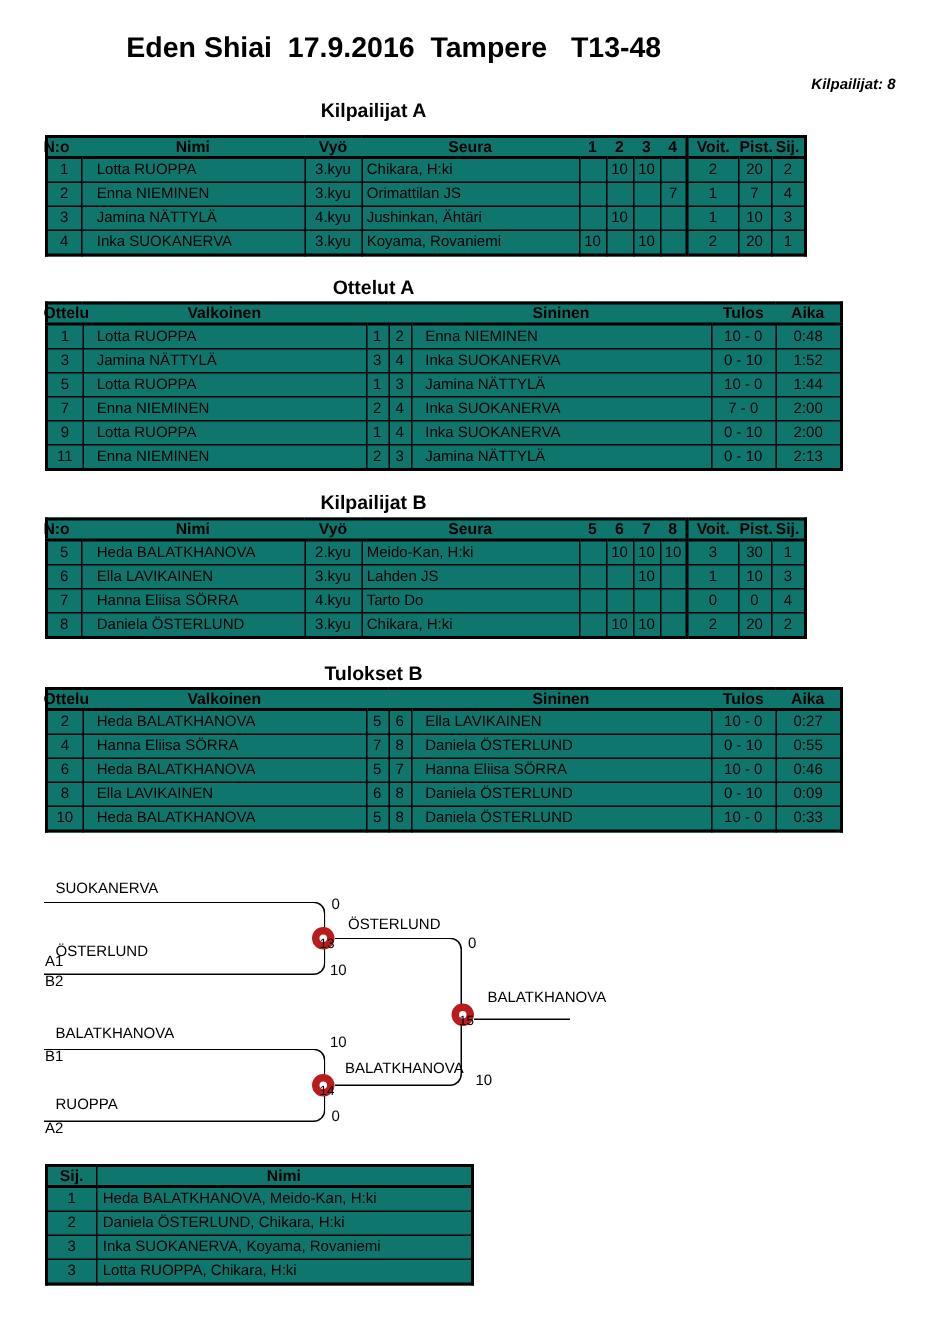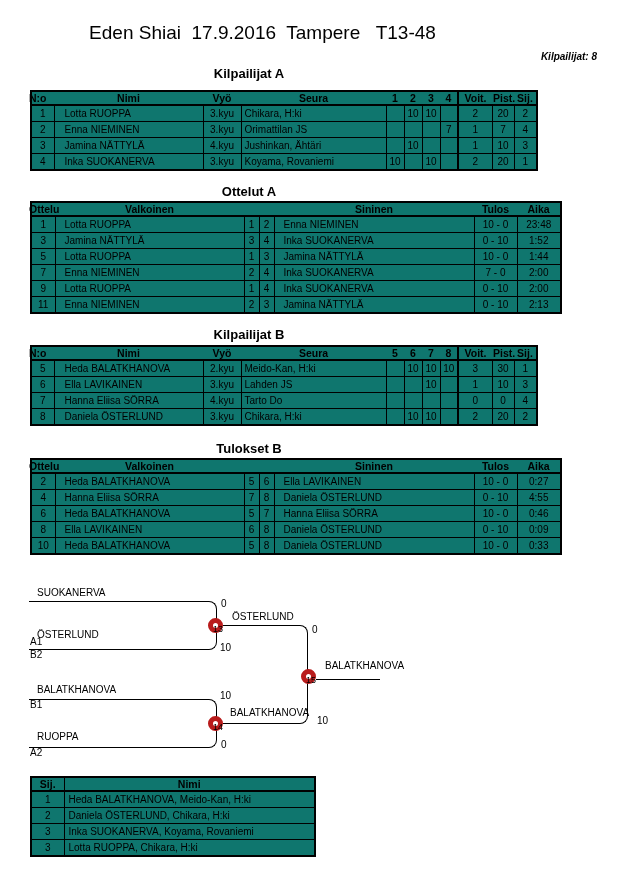--- a/index.html
+++ b/index.html
@@ -5,21 +5,21 @@
   * { box-sizing: border-box; margin: 0; padding: 0; }
   html, body { background: #fff; }
   #page {
     position: relative; width: 630px; height: 891px; background: #fff;
     font-family: "Liberation Sans", "DejaVu Sans", sans-serif; color: #000;
     overflow: hidden;
   }
   
   #main-title {
     position: absolute; left: 0; top: 22px; width: 525px;
-    text-align: center; font-size: 19px; font-weight: normal; white-space: pre;
+    text-align: center; font-size: 19px; font-weight: bold; white-space: pre;
   }
   #participants {
     position: absolute; left: 445px; top: 51px; width: 152px;
     text-align: right; font-size: 10px; font-weight: bold; font-style: italic;
   }
   .sec-title {
     position: absolute; left: 0; width: 498px; text-align: center;
     font-size: 13px; font-weight: bold; white-space: nowrap;
   }
   #title-ka { top: 66px; }
@@ -208,21 +208,21 @@
       </tr>
     </thead>
     <tbody>
       <tr>
         <td>1</td>
         <td class="l pl9">Lotta RUOPPA</td>
         <td>1</td>
         <td>2</td>
         <td class="l pl9">Enna NIEMINEN</td>
         <td>10 - 0</td>
-        <td>23:48</td>
+        <td>0:48</td>
       </tr>
       <tr>
         <td>3</td>
         <td class="l pl9">Jamina NÄTTYLÄ</td>
         <td>3</td>
         <td>4</td>
         <td class="l pl9">Inka SUOKANERVA</td>
         <td>0 - 10</td>
         <td>1:52</td>
       </tr>
@@ -383,21 +383,21 @@
         <td>10 - 0</td>
         <td>0:27</td>
       </tr>
       <tr>
         <td>4</td>
         <td class="l pl9">Hanna Eliisa SÖRRA</td>
         <td>7</td>
         <td>8</td>
         <td class="l pl9">Daniela ÖSTERLUND</td>
         <td>0 - 10</td>
-        <td>4:55</td>
+        <td>0:55</td>
       </tr>
       <tr>
         <td>6</td>
         <td class="l pl9">Heda BALATKHANOVA</td>
         <td>5</td>
         <td>7</td>
         <td class="l pl9">Hanna Eliisa SÖRRA</td>
         <td>10 - 0</td>
         <td>0:46</td>
       </tr>

